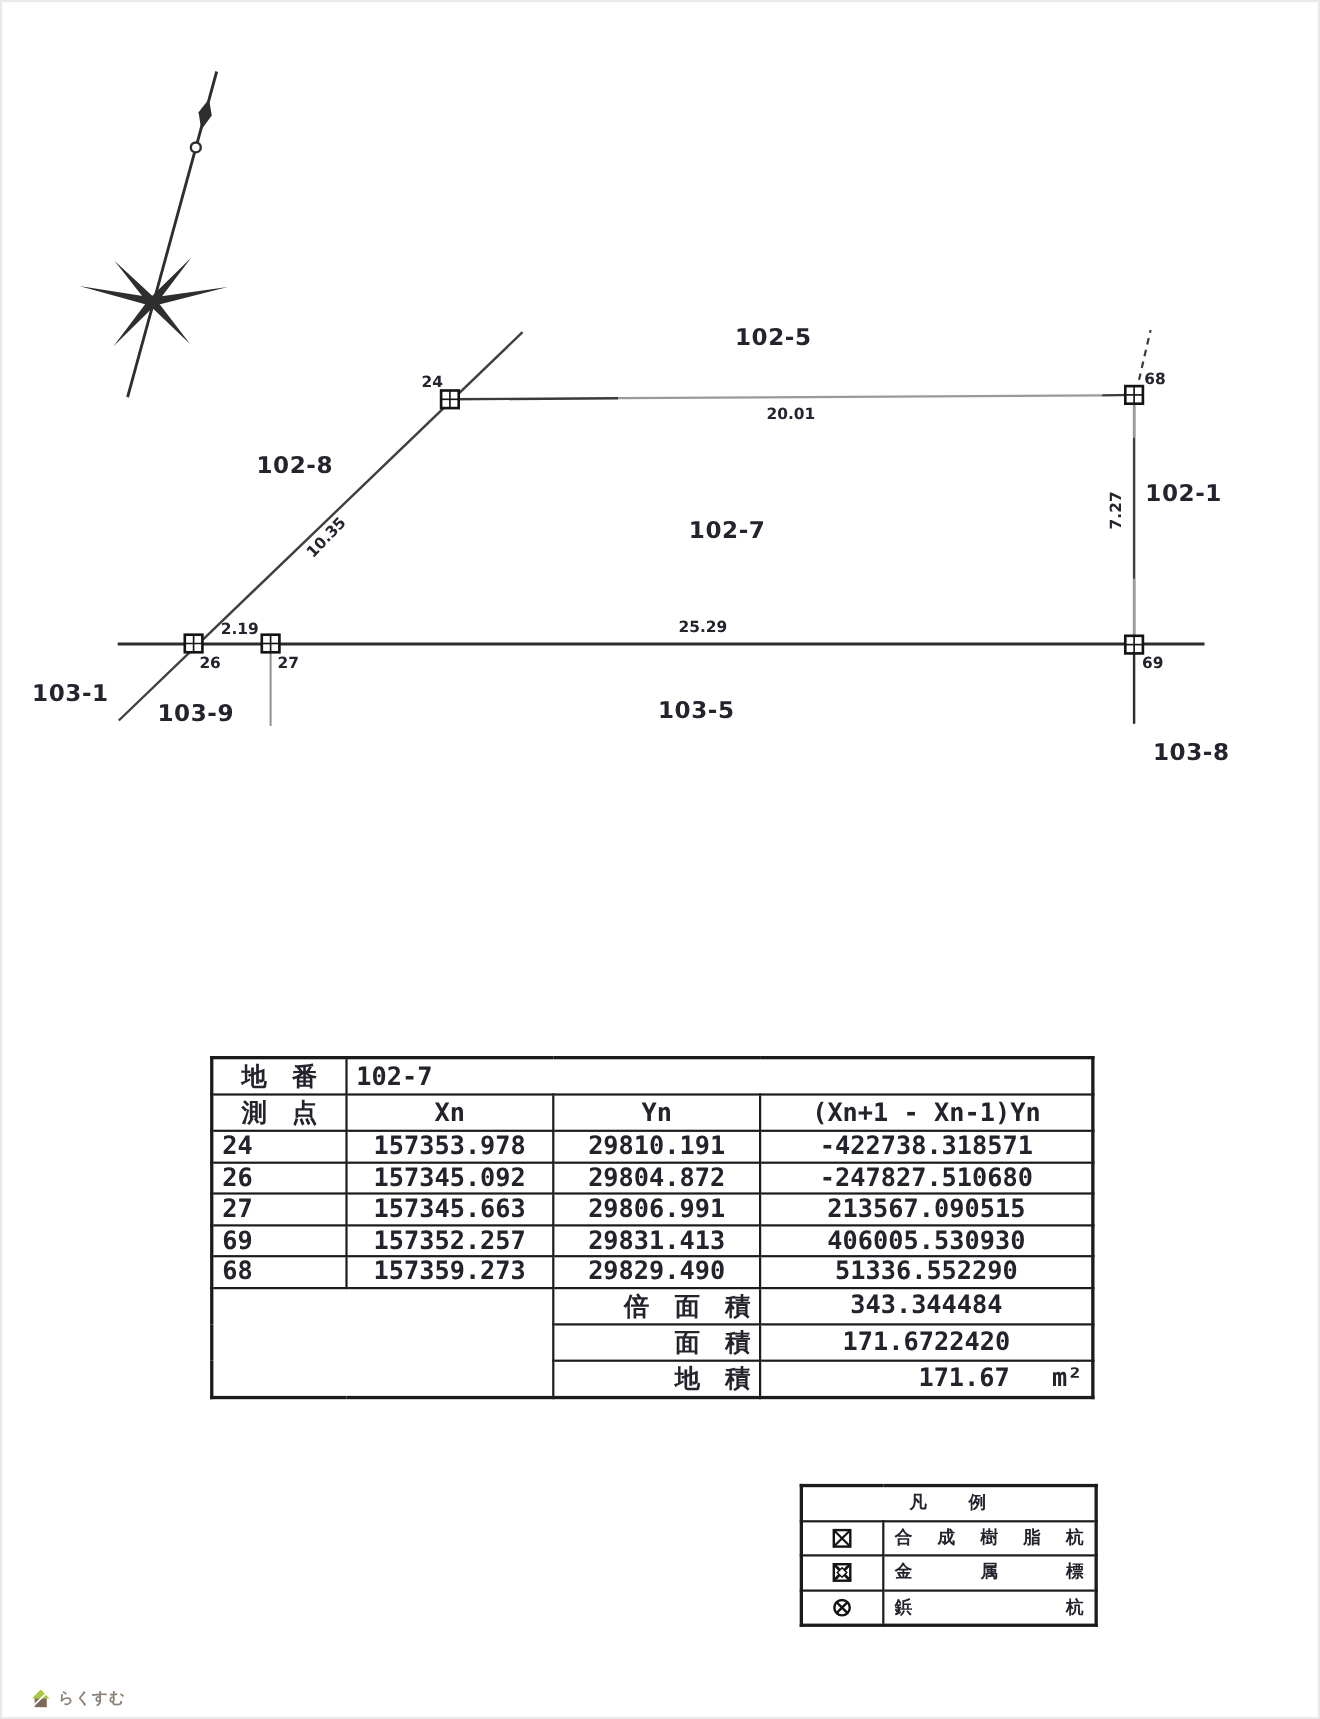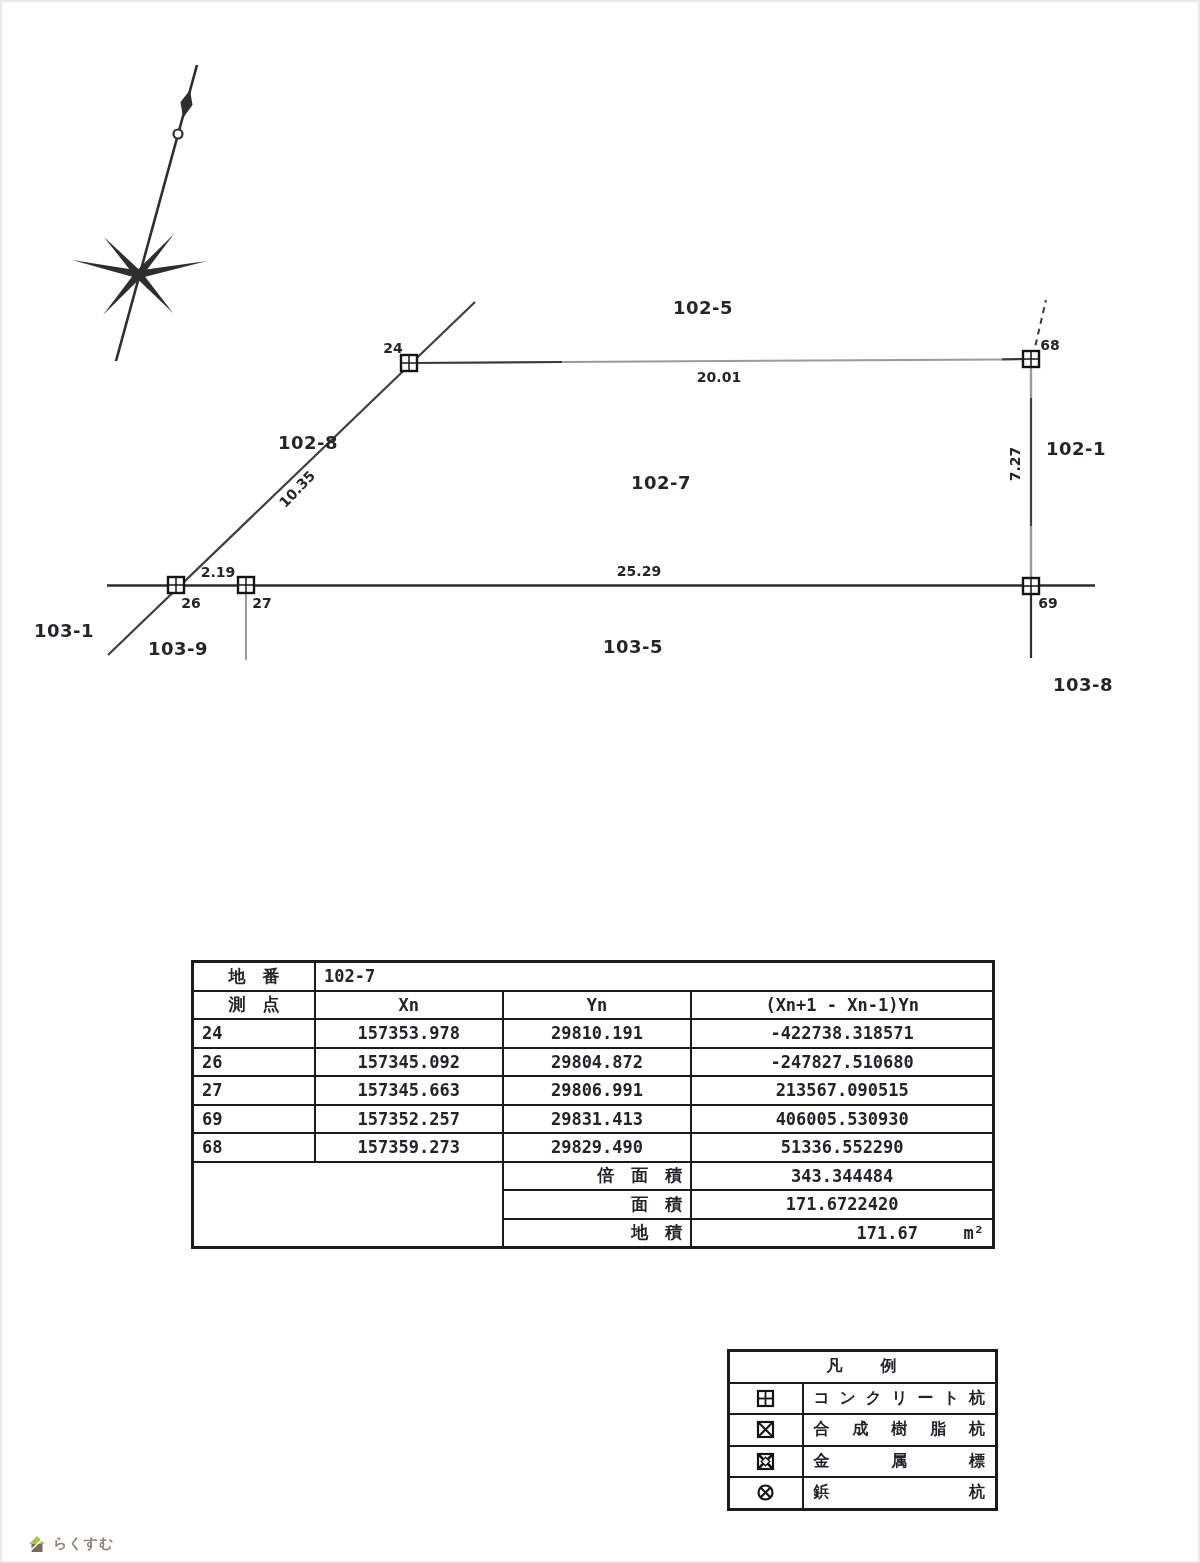--- a/index.html
+++ b/index.html
@@ -5,37 +5,37 @@
   html,body{margin:0;padding:0;background:#fff;}
   .page{
     position:relative; width:1200px; height:1563px; background:#ffffff;
     border:2px solid #e9e9e9; box-sizing:border-box;
     font-family:"DejaVu Sans","Liberation Sans",sans-serif; color:#23232c;
     overflow:hidden;
   }
   svg{display:block;}
   .diagram-svg{position:absolute; left:0; top:0;}
   .lbl{position:absolute; transform:translate(-50%,-50%); white-space:nowrap; color:#24242f;}
-  .parcel{font-size:18px; font-weight:600; letter-spacing:0.5px;}
+  .parcel{font-size:21px; font-weight:600; letter-spacing:0.5px;}
   .ptnum{font-size:14px; font-weight:700;}
   .dist{font-size:14px; font-weight:600;}
   .rot45{transform:translate(-50%,-50%) rotate(-46deg);}
   .rot90{transform:translate(-50%,-50%) rotate(-90deg);}
 
   .area-title{
     position:absolute; left:371px; top:893px; width:444px; text-align:center;
     font-size:18px; font-weight:700; letter-spacing:1px;
     padding-bottom:7px; border-bottom:3px solid #2c2c2c; box-sizing:border-box;
   }
 
   table{border-collapse:collapse; position:absolute; table-layout:fixed;}
   .area-table{
     left:189px; top:958px; width:804px;
     font-family:"DejaVu Sans Mono","DejaVu Sans",monospace;
-    font-size:17px; border:3px solid #1b1b1b;
+    font-size:23px; border:3px solid #1b1b1b;
   }
   .area-table td{border:2px solid #1b1b1b; padding:0 8px; overflow:hidden; height:26.5px;}
   .cjk{font-family:"DejaVu Sans","Liberation Sans",sans-serif;}
   .hdr-label{text-align:center; font-weight:700;}
   .col-hdr{text-align:center; font-weight:600;}
   .pt-cell{text-align:left; padding-left:6px; font-weight:600;}
   .num{text-align:center; font-weight:600;}
   .parcel-no{text-align:left; padding-left:10px; font-weight:600;}
   .sum-label{text-align:right; padding-right:16px; font-weight:700;font-family:Liberation Serif, serif;}
   .unit-wrap{display:flex; align-items:center; justify-content:flex-end;}
@@ -124,21 +124,21 @@
       </g>
       <g>
         <rect x="1021" y="576" width="16" height="16" stroke-width="2.4"></rect>
         <line x1="1029" y1="576" x2="1029" y2="592" stroke-width="1.5"></line>
         <line x1="1021" y1="584" x2="1037" y2="584" stroke-width="1.5"></line>
       </g>
     </g>
   </svg>
 
   <div class="lbl parcel" style="left:701px; top:305px;">102-5</div>
-  <div class="lbl parcel" style="left:266px; top:440px;margin-left:40px;">102-8</div>
+  <div class="lbl parcel" style="left:266px; top:421px;">102-8</div>
   <div class="lbl parcel" style="left:659px; top:480px;">102-7</div>
   <div class="lbl parcel" style="left:1074px; top:446px;">102-1</div>
   <div class="lbl parcel" style="left:62px; top:628px;">103-1</div>
   <div class="lbl parcel" style="left:176px; top:646px;">103-9</div>
   <div class="lbl parcel" style="left:631px; top:644px;">103-5</div>
   <div class="lbl parcel" style="left:1081px; top:682px;">103-8</div>
 
   <div class="lbl ptnum" style="left:391px; top:346px;">24</div>
   <div class="lbl ptnum" style="left:1048px; top:343px;">68</div>
   <div class="lbl ptnum" style="left:189px; top:601px;">26</div>
@@ -227,30 +227,20 @@
         <col style="width:194px">
       </colgroup>
     <tbody>
         <tr>
       <td colspan="2" class="legend-title">凡　　例</td>
     </tr>
     <tr>
       <td class="legend-sym">
         <svg width="19" height="19" viewBox="0 0 19 19" fill="none" stroke="#141414">
           <rect x="2" y="2" width="15" height="15" stroke-width="2.2"></rect>
-          <line x1="9.5" y1="2" x2="9.5" y2="17" stroke-width="1.8"></line>
-          <line x1="2" y1="9.5" x2="17" y2="9.5" stroke-width="1.8"></line>
-        </svg>
-      </td>
-      <td class="legend-label">コンクリート杭</td>
-    </tr>
-    <tr>
-      <td class="legend-sym">
-        <svg width="19" height="19" viewBox="0 0 19 19" fill="none" stroke="#141414">
-          <rect x="2" y="2" width="15" height="15" stroke-width="2.2"></rect>
           <line x1="3" y1="3" x2="16" y2="16" stroke-width="2"></line>
           <line x1="16" y1="3" x2="3" y2="16" stroke-width="2"></line>
         </svg>
       </td>
       <td class="legend-label">合成樹脂杭</td>
     </tr>
     <tr>
       <td class="legend-sym">
         <svg width="19" height="19" viewBox="0 0 19 19" fill="none" stroke="#141414">
           <rect x="2" y="2" width="15" height="15" stroke-width="2.2"></rect>

